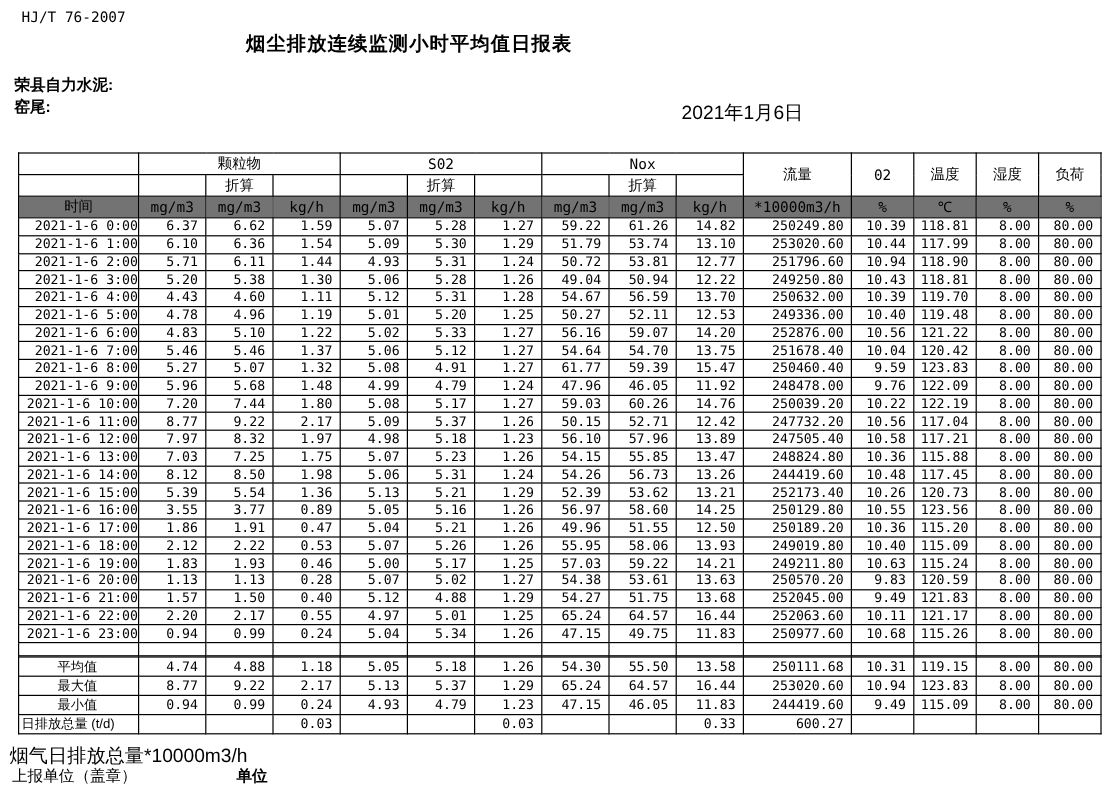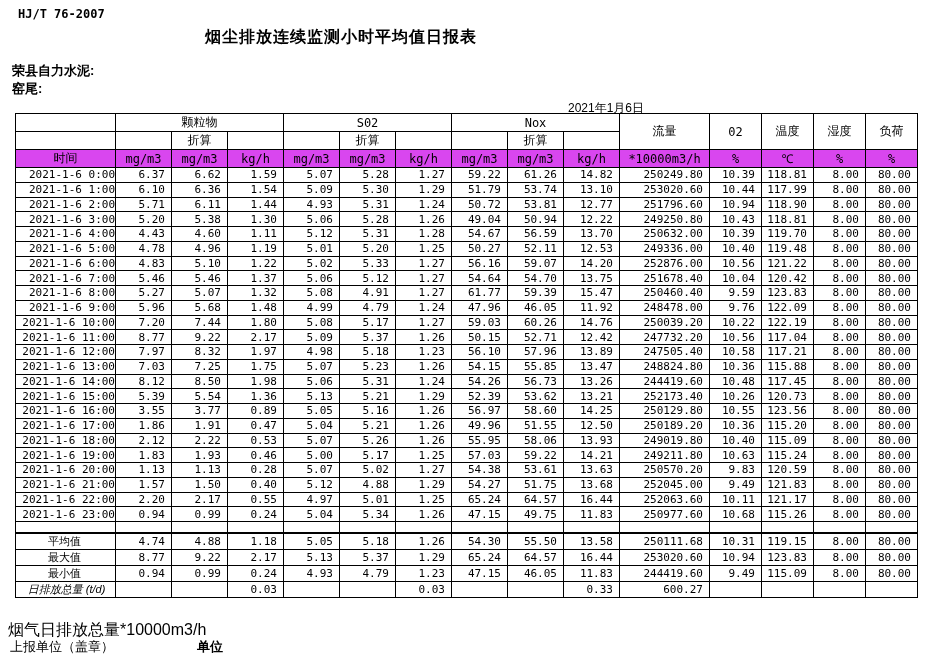--- a/index.html
+++ b/index.html
@@ -2,54 +2,54 @@
 <html><head>
 <meta charset="utf-8">
 <style>
   html,body{margin:0;padding:0;}
   body{
     width:930px;height:659px;position:relative;overflow:hidden;
     background:#ffffff;color:#000;
     font-family:"Liberation Sans", sans-serif;
   }
   .abs{position:absolute;white-space:nowrap;}
-  .standard{left:18px;top:7px;font-size:12px;font-weight:bold;font-family:"DejaVu Sans Mono",monospace;}
+  .standard{left:18px;top:7px;font-size:12px;font-weight:normal;font-family:"DejaVu Sans Mono",monospace;}
   .title{left:205px;top:27px;font-size:16px;font-weight:bold;letter-spacing:1px;}
   .company{left:12px;top:62px;font-size:13px;font-weight:bold;}
   .location{left:12px;top:80px;font-size:13px;font-weight:bold;}
-  .date{left:568px;top:100px;font-size:12px;}
-
-  table{border-collapse:collapse;table-layout:fixed;}
+  .date{left:568px;top:84px;font-size:16px;}
+
+  table{border-collapse:collapse;table-layout:fixed;margin-top:14px;}
   td{border:1px solid #000;overflow:hidden;white-space:nowrap;padding:0;}
   .main-table{position:absolute;left:15px;top:113px;}
   .summary-table{position:absolute;left:15px;top:533px;}
 
   
   col.c-t{width:100px;}
   col.c-a{width:56px;}
   col.c-f{width:90px;}
   col.c-s{width:52px;}
 
   thead td{text-align:center;vertical-align:middle;}
   .hrow1 td{height:16px;font-size:12px;}
   .hrow2 td{height:15px;font-size:12px;}
   .hrow3 td{height:15px;font-size:12px;}
-  .green{background:#d946ef;}
+  .green{background:#737373;}
   .unit{font-family:"DejaVu Sans Mono",monospace;font-size:11px;}
   .grp{font-family:"DejaVu Sans Mono",monospace;font-size:12px;}
   .cn{font-size:12px;}
 
   tr.data-row td{height:13.75px;font-size:11px;}
   tr.spacer-row td{height:10px;}
   .summary-table tr td{height:13.4px;font-size:11px;}
 
   .c-time{text-align:right;padding-right:0;font-family:"DejaVu Sans Mono",monospace;}
   .c-num{text-align:right;padding-right:6px;font-family:"DejaVu Sans Mono",monospace;}
   .c-label{text-align:center;padding-right:2px;font-size:12px;}
-  .c-label-left{text-align:center;padding-left:2px;font-size:12px;font-style:italic;}
+  .c-label-left{text-align:left;padding-left:2px;font-size:12px;}
 
   .foot-note{left:8px;top:620px;font-size:16px;font-family:"Liberation Sans",sans-serif;}
   .foot-stamp{left:10px;top:638px;font-size:13px;font-weight:normal;}
   .foot-unit{left:197px;top:638px;font-size:13px;font-weight:bold;}
 </style>
 </head>
 <body>
 
 <div class="abs standard">HJ/T  76-2007</div>
 <div class="abs title">烟尘排放连续监测小时平均值日报表</div>

